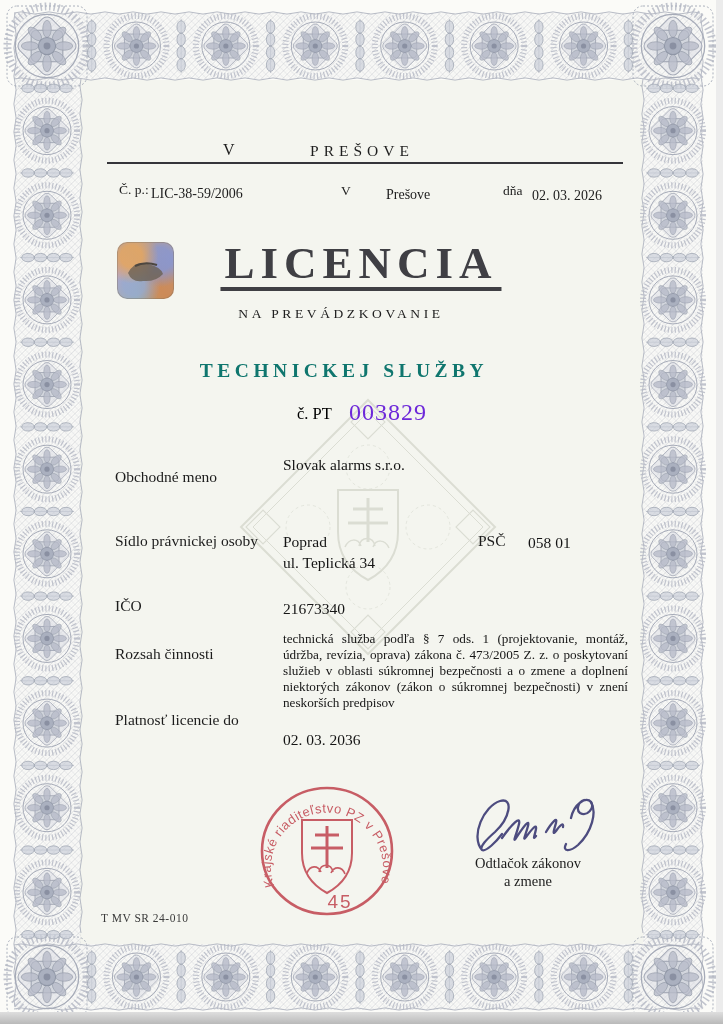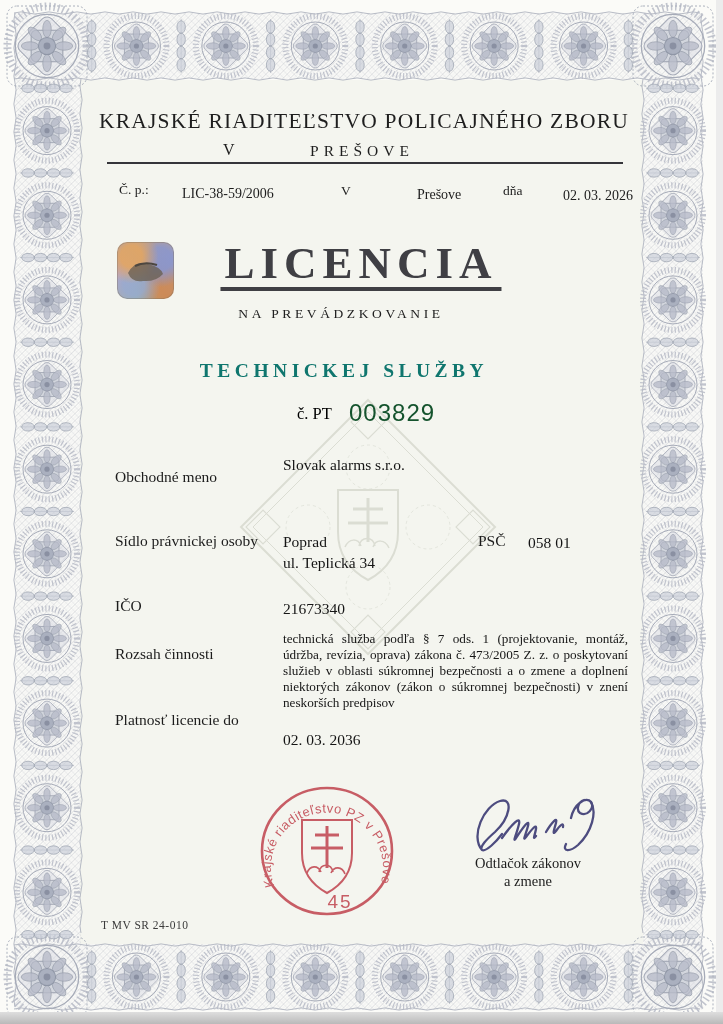--- a/index.html
+++ b/index.html
@@ -9,33 +9,33 @@
   .inner-field{left:80px;top:80px;width:563px;height:864px;background:#f4f5ef;z-index:1;}
   .wm{z-index:2;}
   .border-svg{left:0;top:0;z-index:3;}
   .txt{z-index:5;white-space:nowrap;}
   .ctr{transform:translateX(-50%);}
   .org-line{font-size:21.5px;letter-spacing:1.2px;color:#1e1e1e;}
   .v-prefix{font-size:16px;color:#1e1e1e;}
   .city-spaced{font-size:15.5px;letter-spacing:5px;color:#1e1e1e;}
   .head-rule{height:2px;background:#35353a;z-index:5;}
   .ref{font-size:13.5px;color:#222;}
-  .refval{font-size:14px;color:#1d1d1d;margin-left:31px;}
+  .refval{font-size:14px;color:#1d1d1d;}
   .lic-title{font-size:45px;font-weight:700;letter-spacing:6px;color:#3f3f44;
              border-bottom:4px solid #3f3f44;padding:0 4px 1px 4px;line-height:1.0;}
   .purpose{font-size:13.5px;letter-spacing:3.6px;color:#202020;}
   .service{font-size:19.5px;font-weight:700;letter-spacing:4.5px;color:#0f766e;}
   .serial-label{font-size:16.5px;color:#000000;}
-  .serial-num{font-size:24px;font-family:Liberation Sans, sans-serif;letter-spacing:1px;color:#14532d;}
+  .serial-num{font-size:24px;font-family:Liberation Serif, serif;letter-spacing:1px;color:#6d28d9;}
   .flabel{font-size:15.5px;color:#1c1c1c;}
   .fval{font-size:15.5px;color:#151515;text-align:center;}
   .scope-par{font-size:13.2px;line-height:1.22;width:345px;text-align:justify;
              white-space:normal;color:#151515;}
   .caption{font-size:14.5px;color:#1c1c1c;}
-  .formcode{font-size:11.5px;letter-spacing:0.5px;color:#3a3a3a;margin-top:7px;}
+  .formcode{font-size:11.5px;letter-spacing:0.5px;color:#3a3a3a;}
   .holo{left:117px;top:242px;width:57px;height:57px;border-radius:10px;z-index:6;
         background:
           radial-gradient(circle at 25% 25%, rgba(228,166,96,.9) 0 18%, rgba(228,166,96,0) 45%),
           radial-gradient(circle at 75% 30%, rgba(138,150,205,.9) 0 20%, rgba(138,150,205,0) 48%),
           radial-gradient(circle at 30% 75%, rgba(150,170,210,.85) 0 18%, rgba(150,170,210,0) 45%),
           radial-gradient(circle at 78% 72%, rgba(205,140,90,.85) 0 18%, rgba(205,140,90,0) 45%),
           conic-gradient(from 20deg, #d8a468, #95a0d0, #c9854f, #9db49a, #c6a3c4, #8f9cd0, #d8a468);
         box-shadow:inset 0 0 0 1px rgba(120,110,90,.35);}
   .stamp-svg{left:244px;top:769px;z-index:6;opacity:.92;}
   .sig-svg{left:468px;top:792px;z-index:6;opacity:.95;}
@@ -198,21 +198,20 @@
         <use href="#chain" transform="translate(673,680.7727272727273) rotate(90)"></use>
         <use href="#chain" transform="translate(47,765.409090909091) rotate(90)"></use>
         <use href="#chain" transform="translate(673,765.409090909091) rotate(90)"></use>
         <use href="#chain" transform="translate(47,850.0454545454546) rotate(90)"></use>
         <use href="#chain" transform="translate(673,850.0454545454546) rotate(90)"></use>
         <use href="#chain" transform="translate(47,934.6818181818182) rotate(90)"></use>
         <use href="#chain" transform="translate(673,934.6818181818182) rotate(90)"></use>
       </g>
   </svg>
 
-  <div class="abs txt ctr org-line" style="left:364px;top:109px">KRAJSKÉ RIADITEĽSTVO POLICAJNÉHO ZBORU</div>
   <div class="abs txt v-prefix" style="left:223px;top:141px">V</div>
   <div class="abs txt ctr city-spaced" style="left:362px;top:142px">PREŠOVE</div>
   <div class="abs head-rule" style="left:107px;top:162px;width:516px"></div>
 
   <div class="abs txt ref" style="left:119px;top:182px">Č. p.:</div>
   <div class="abs txt refval" style="left:151px;top:186px">LIC-38-59/2006</div>
   <div class="abs txt ref" style="left:341px;top:183px">V</div>
   <div class="abs txt refval" style="left:386px;top:187px">Prešove</div>
   <div class="abs txt ref" style="left:503px;top:183px">dňa</div>
   <div class="abs txt refval" style="left:532px;top:188px">02. 03. 2026</div>

